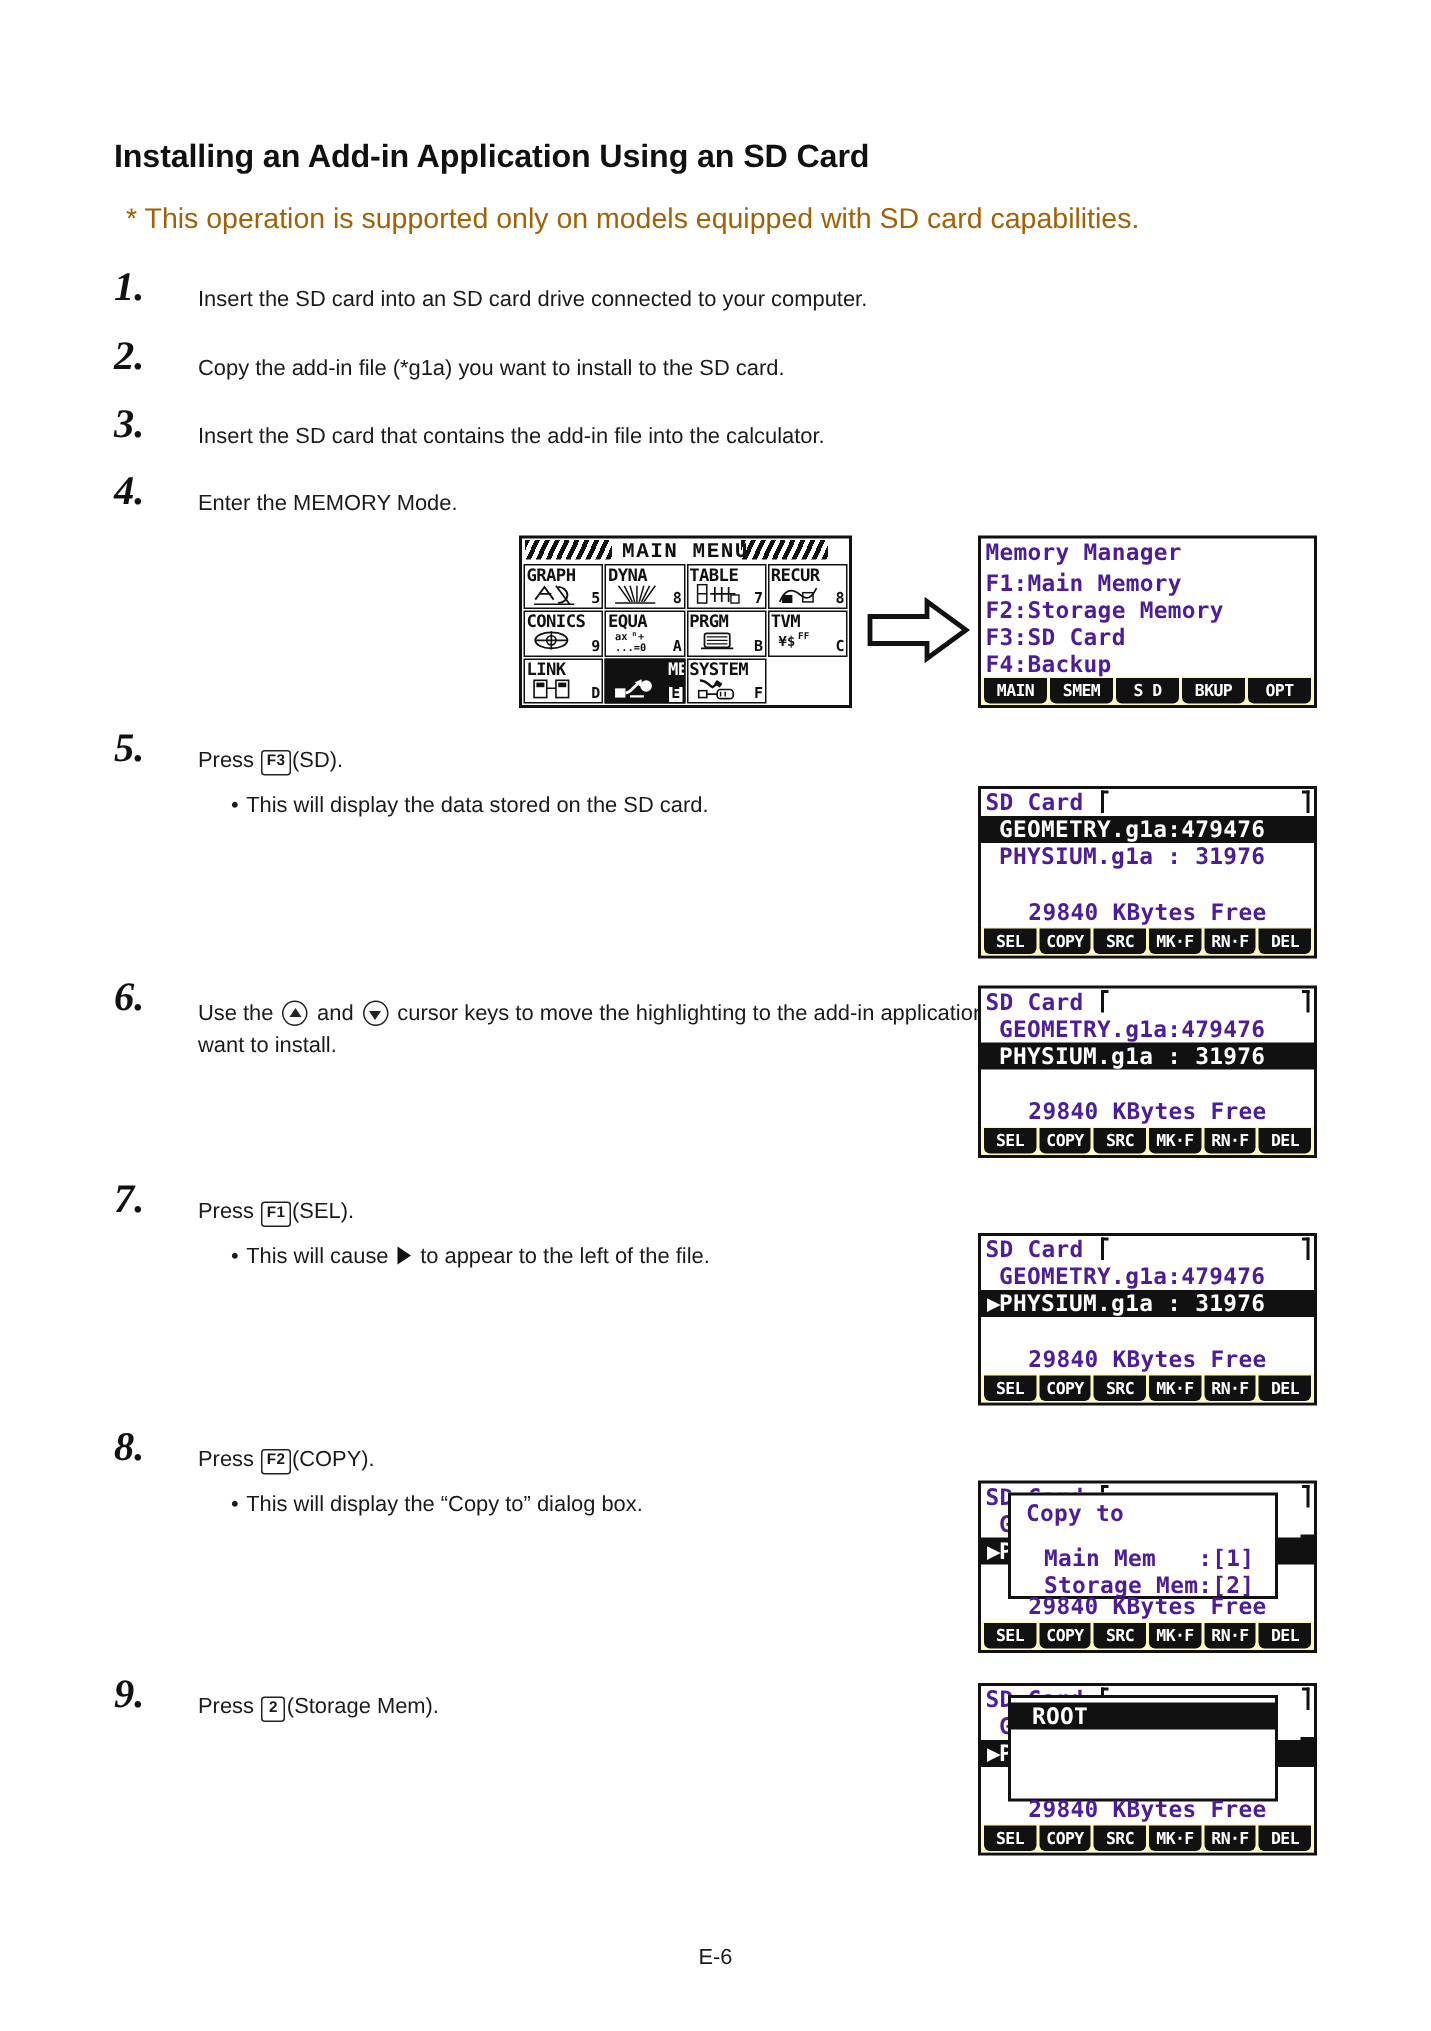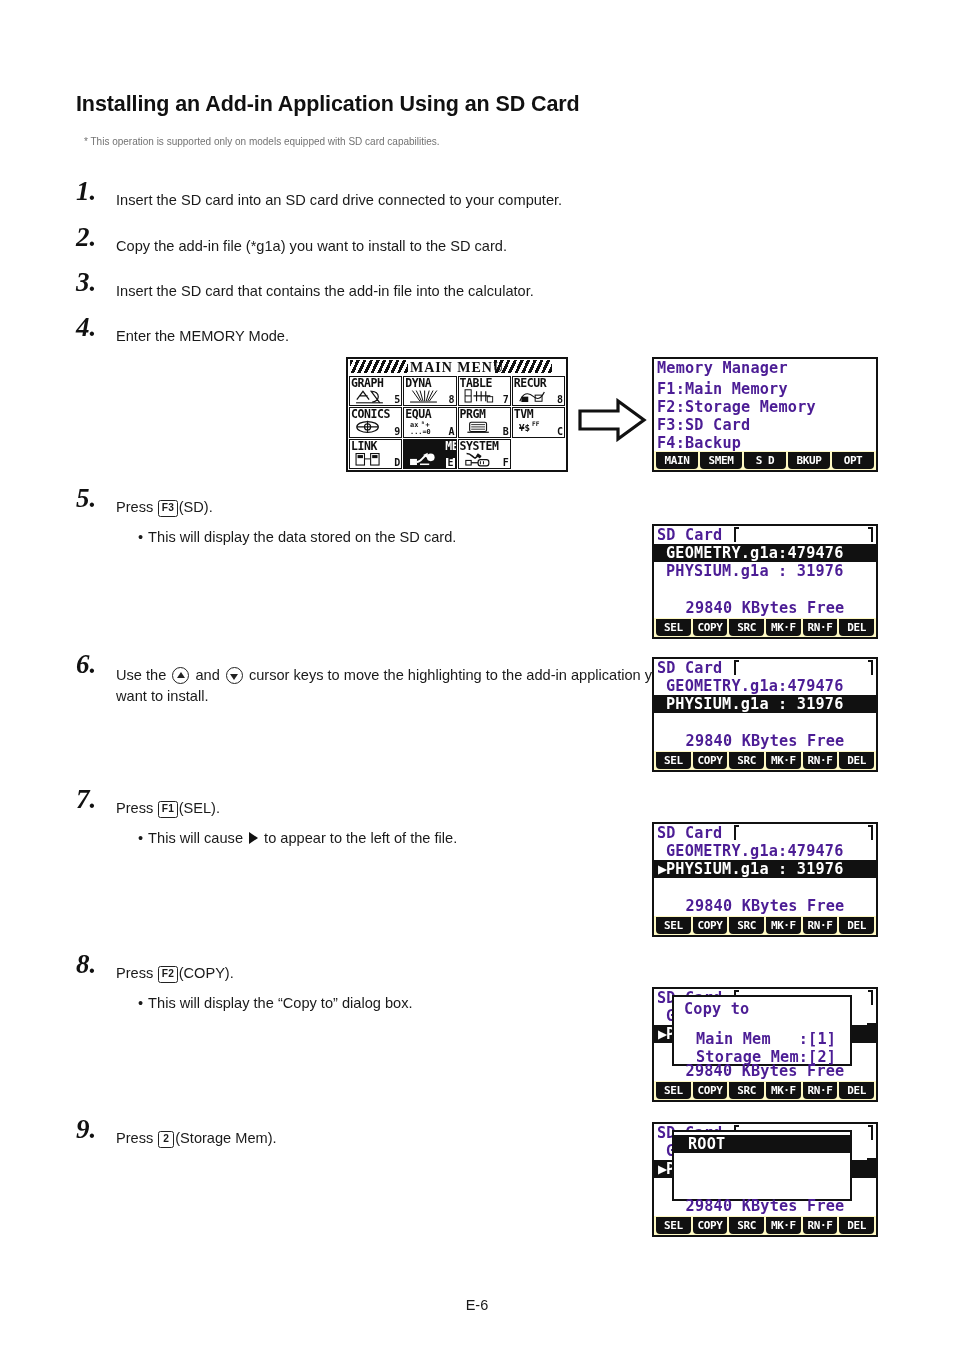--- a/index.html
+++ b/index.html
@@ -21,39 +21,39 @@
     position: absolute;
     left: 76px; top: 92px;
     font-size: 21.5px;
     font-weight: bold;
     letter-spacing: -0.1px;
     color: #111;
   }
   .note {
     position: absolute;
     left: 84px; top: 136px;
-    font-size: 10px;
-    color: #737373;
+    font-size: 19px;
+    color: #a16207;
   }
 
   
   .step { position: absolute; }
   .step-num {
     position: absolute;
     left: 0; top: -14px;
     font-family: "Liberation Serif", serif;
     font-style: italic;
     font-weight: bold;
     font-size: 27px;
     color: #111;
     width: 42px;
   }
   .step-body {
     position: absolute;
-    left: 40px; top: 0;
+    left: 56px; top: 0;
     font-size: 14.6px;
     line-height: 1.42;
     width: 580px;
   }
   .sub {
     margin-top: 9px;
     margin-left: 22px;
     font-size: 14.6px;
     line-height: 1.42;
   }
@@ -153,21 +153,21 @@
     border-radius: 0 0 4px 4px;
     overflow: hidden;
     white-space: nowrap;
   }
 
   
   #main-menu-screen { left: 346px; top: 357px; width: 222px; height: 115px; }
   .mm-title {
     position: absolute; left: 0; top: 0; width: 100%; height: 17px;
     display: flex; align-items: center; justify-content: center;
-    font-family: Liberation Serif, serif;
+    font-family: Liberation Mono, monospace;
     font-size: 14px; font-weight: bold; letter-spacing: 1px;
     color: #111;
   }
   .mm-hatch-l, .mm-hatch-r {
     position: absolute; top: 1px; height: 13px; width: 58px;
     background: repeating-linear-gradient(115deg, #111 0 3px, #fff 3px 6px);
   }
   .mm-hatch-l { left: 2px; }
   .mm-hatch-r { right: 14px; }
   .mm-grid {

